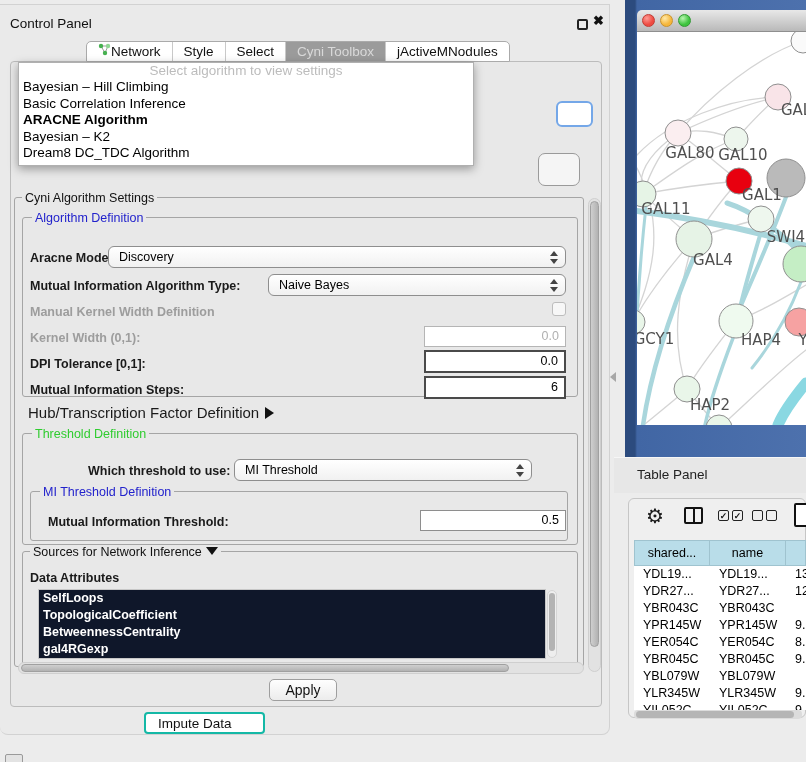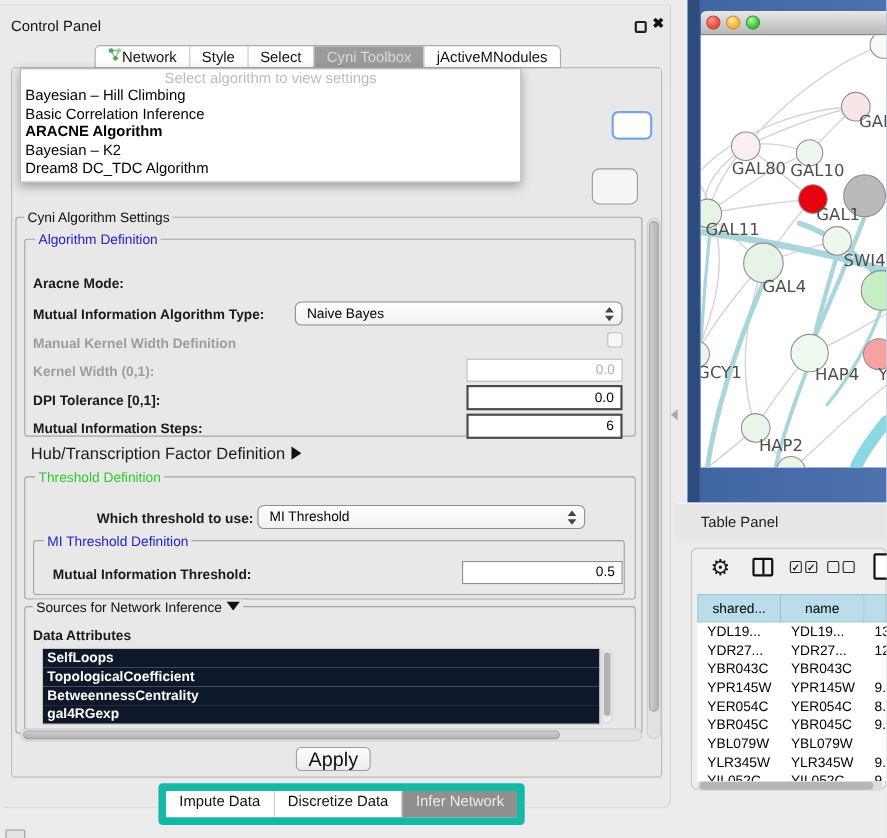--- a/index.html
+++ b/index.html
@@ -64,23 +64,23 @@
   .attr-item { font-size:12.5px; line-height:17px; padding-left:4px; color:#fff; background:#0f172a; cursor:pointer; white-space:nowrap;font-weight:bold; }
   .attr-vscroll { position:absolute; left:547px; top:585px; width:10px; height:68px; background:#eee; border:1px solid #d5d5d5; border-radius:5px; }
   .attr-vthumb { position:absolute; left:1px; top:2px; width:6px; height:58px; background:#b3b3b3; border-radius:4px; }
 
   .scroll-v { position:absolute; left:588px; top:193px; width:13px; height:474px; background:#e2e2e2; border:1px solid #cfcfcf; border-radius:7px; cursor:pointer; }
   .scroll-v .thumb { position:absolute; left:1px; top:2px; width:9px; height:446px; background:linear-gradient(to right,#cfcfcf,#b2b2b2); border:1px solid #a0a0a0; border-radius:5px; }
   .scroll-h { position:absolute; left:18px; top:657px; width:566px; height:12px; background:#e2e2e2; border:1px solid #cfcfcf; border-radius:6px; cursor:pointer; }
   .scroll-h .thumb { position:absolute; left:2px; top:1px; width:488px; height:8px; background:linear-gradient(#cfcfcf,#b2b2b2); border:1px solid #a0a0a0; border-radius:5px; }
 
   .apply-btn { position:absolute; left:269px; top:674px; width:68px; height:22px; background:linear-gradient(#fefefe,#ececec);
-               border:1px solid #9e9e9e; border-radius:5px; font-size:18px; text-align:center; line-height:20px; color:#111; cursor:pointer; }
-
-  .bottom-tabbar { position:absolute; left:144px; top:707px; height:38px; display:flex; background:#fff; border:7px solid #14b8a6; border-radius:4px; overflow:hidden; }
+               border:1px solid #9e9e9e; border-radius:5px; font-size:14px; text-align:center; line-height:20px; color:#111; cursor:pointer; }
+
+  .bottom-tabbar { position:absolute; left:144px; top:707px; height:22px; display:flex; background:#fff; border:2px solid #14b8a6; border-radius:4px; overflow:hidden;flex-direction:column; }
   .btab { padding:0 12px; font-size:13.5px; line-height:20px; color:#111; border-left:1px solid #c9c9c9; cursor:pointer; white-space:nowrap; }
   .btab:first-child { border-left:none; }
   .btab.selected { background:#8f8f8f; color:#ececec; }
 
   .mini-btn { position:absolute; left:5px; top:754px; width:18px; height:10px; background:#e3e3e3; border:1px solid #9a9a9a; border-radius:2px; cursor:pointer; }
   .divider-arrow { position:absolute; left:610px; top:372px; width:0; height:0; border-top:5px solid transparent; border-bottom:5px solid transparent; border-right:6px solid #8a8a8a; opacity:.7; }
 
   
   .desk-blue { position:absolute; left:625px; top:0; width:181px; height:457px;
                background:linear-gradient(to right,#2c4b7e 0px,#2c4b7e 10px,#4166a4 12px,#4d71ad 100%); }
@@ -174,20 +174,24 @@
     <div class="legend" style="left:22px; top:186px;">Cyni Algorithm Settings</div>
 
     <div class="scroll-v">
         <div class="thumb"></div>
       </div>
 
     <div class="group" style="left:22px; top:212px; width:556px; height:180px;"></div>
     <div class="legend blue" style="left:32px; top:206px;">Algorithm Definition</div>
 
     <div class="fld-label" style="left:30px; top:246px;">Aracne Mode:</div>
+    <div class="combo" style="left:108px; top:241px; width:458px;">
+      <span>Discovery</span>
+      <span class="arrows"></span>
+    </div>
 
     <div class="fld-label" style="left:30px; top:274px;">Mutual Information Algorithm Type:</div>
     <div class="combo" style="left:268px; top:269px; width:298px;">
       <span>Naive Bayes</span>
       <span class="arrows"></span>
     </div>
 
     <div class="fld-label disabled" style="left:30px; top:300px;">Manual Kernel Width Definition</div>
     <div class="checkbox" style="left:552px; top:297px;"></div>
 

